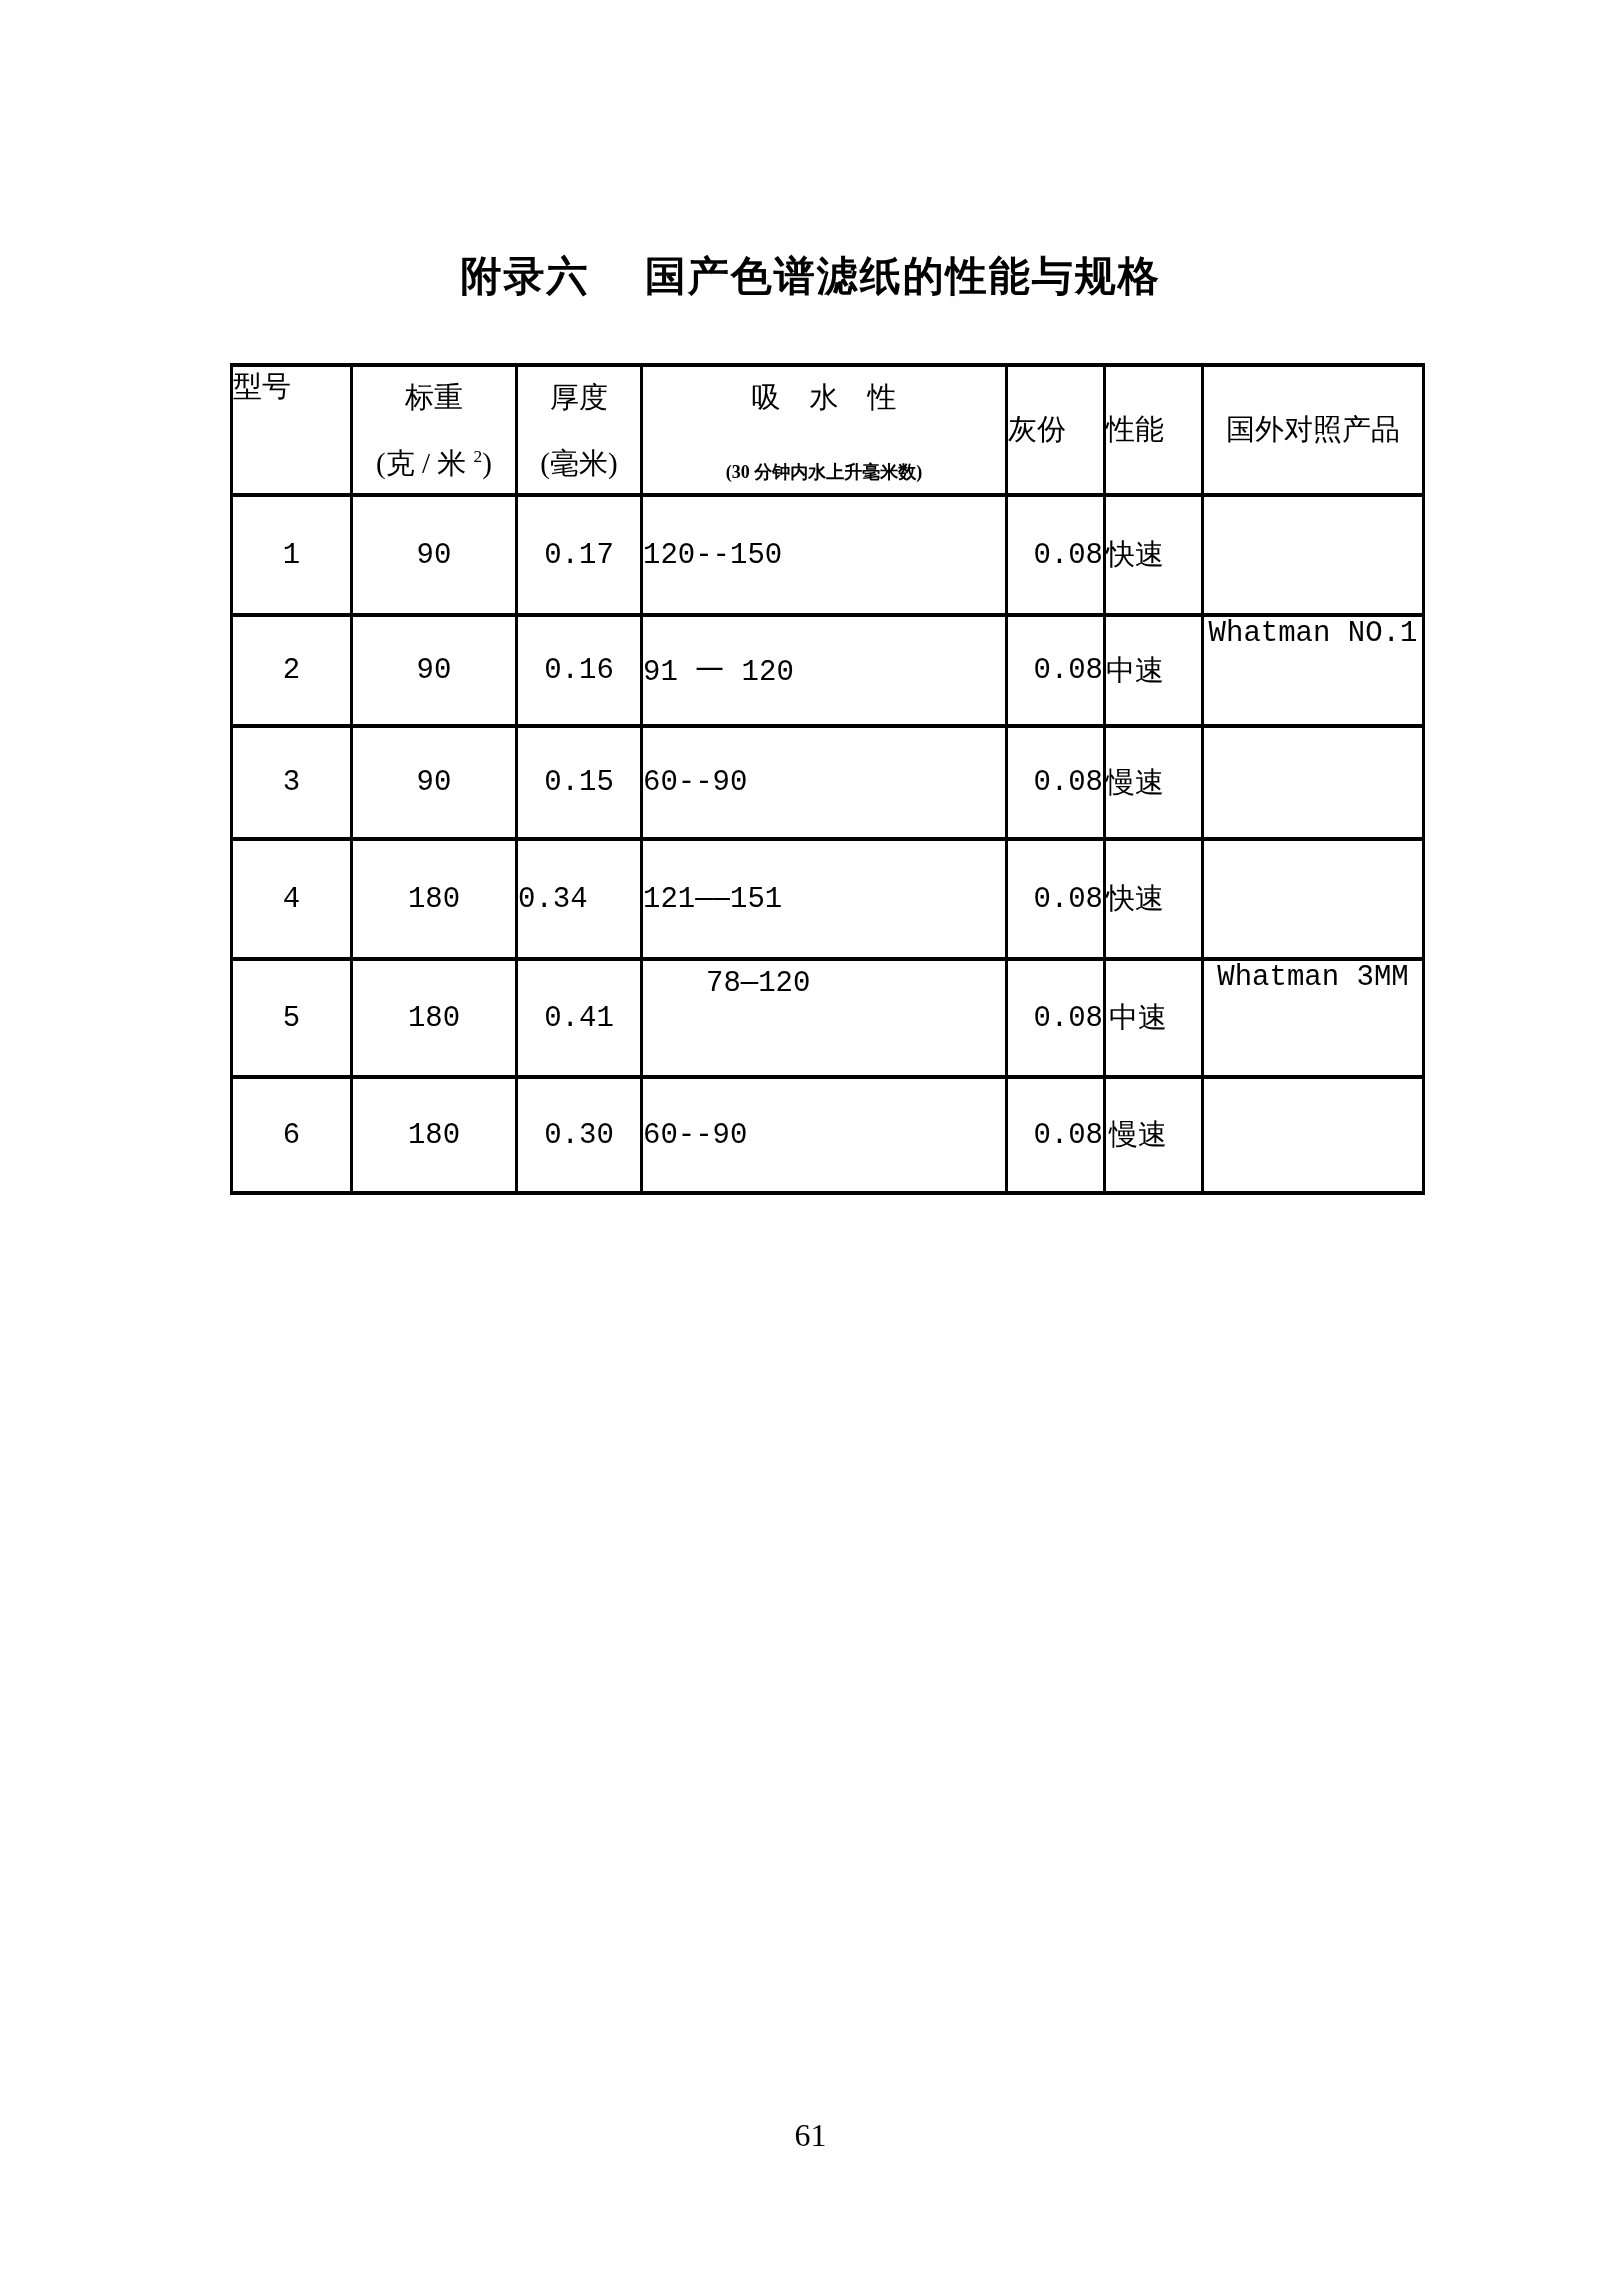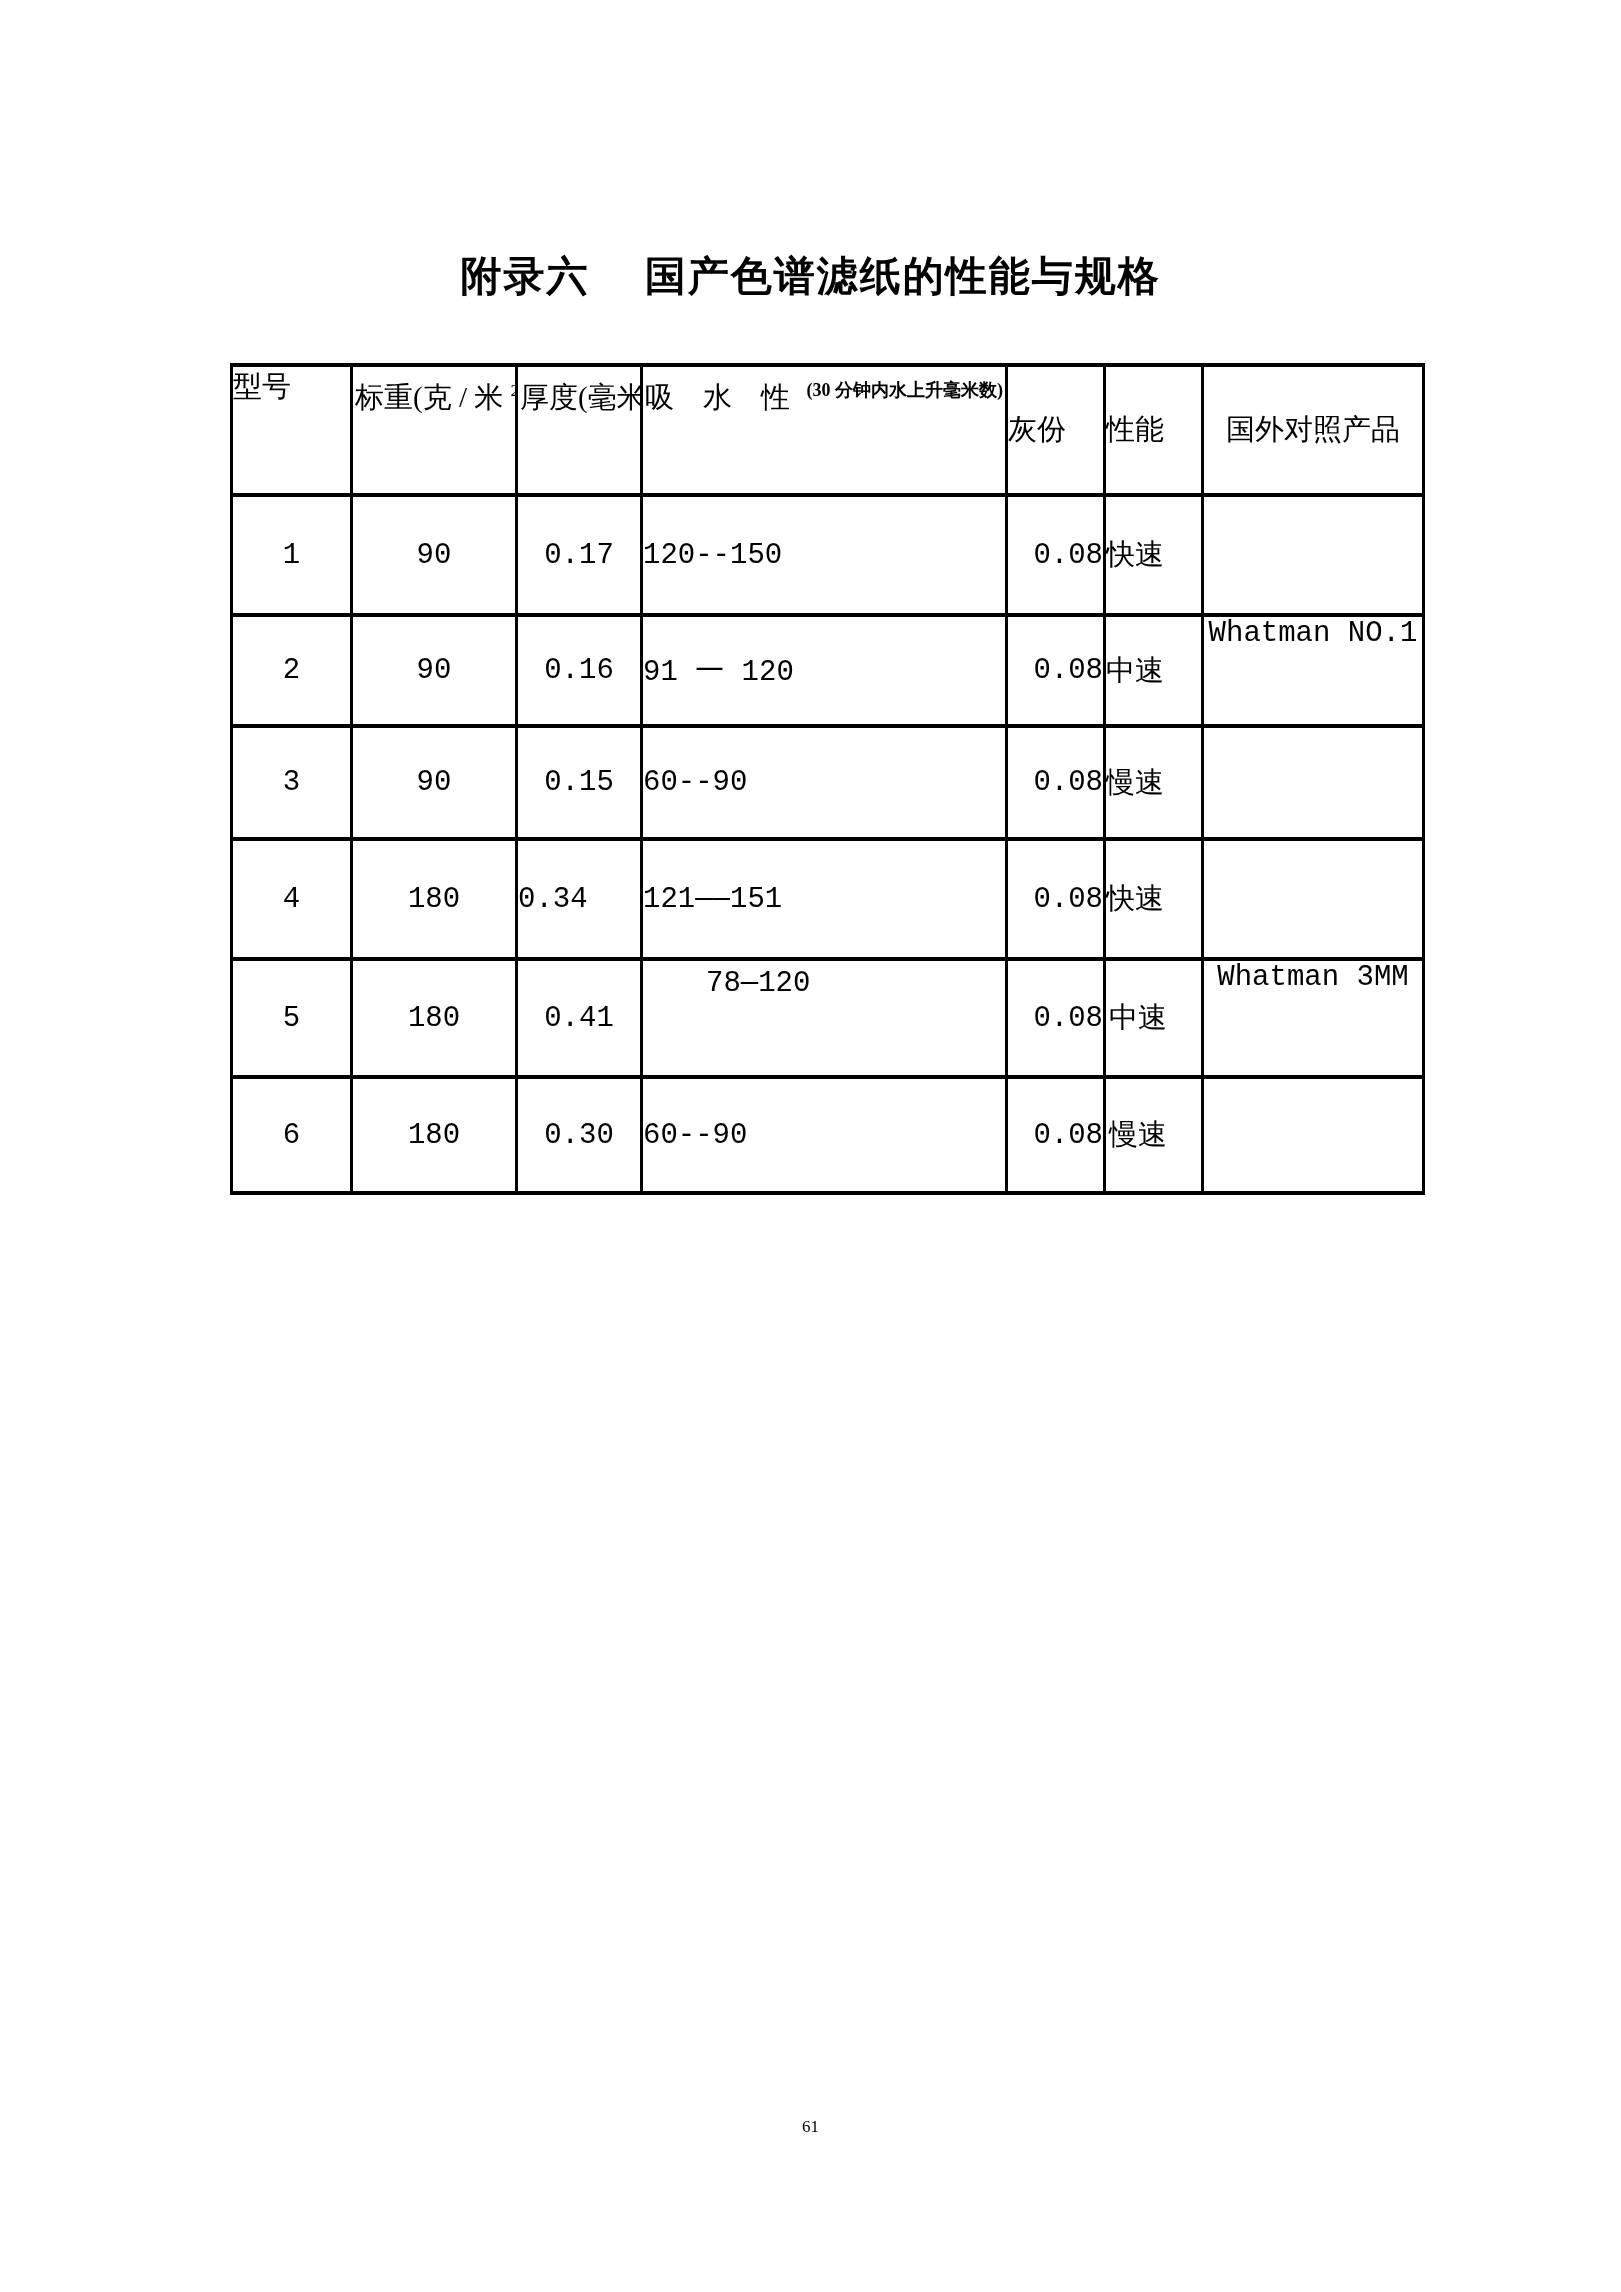--- a/index.html
+++ b/index.html
@@ -45,21 +45,21 @@
     box-sizing: border-box;
   }
   
   th.h-model {
     vertical-align: top;
     text-align: left;
     padding: 7.8px 0 0 7.8px;
   }
   .hwrap {
     display: flex;
-    flex-direction: row;
+    flex-direction: column;
     justify-content: space-between;
     height: 106px;
     padding: 7.8px 2px 5.9px 2px;
   }
   .hwrap .line1 { text-align: center; white-space: pre; }
   .hwrap .line2 { text-align: center; white-space: nowrap; }
   .hwrap .line2.small { font-size: 18px; font-weight: bold; }
   .sup2 {
     vertical-align: super;
     font-size: 0.6em;
@@ -116,21 +116,21 @@
   }
   .mono {
     font-family: "Liberation Mono", "DejaVu Sans Mono", monospace;
   }
   .page-number {
     position: absolute;
     top: 2117px;
     left: 0;
     width: 100%;
     text-align: center;
-    font-size: 17px;
+    font-size: 32px;
   }
 </style>
 </head>
 <body>
 
 <div class="page-title">附录六　 国产色谱滤纸的性能与规格</div>
 
 <table class="spec">
   <colgroup>
     <col style="width:120px">

